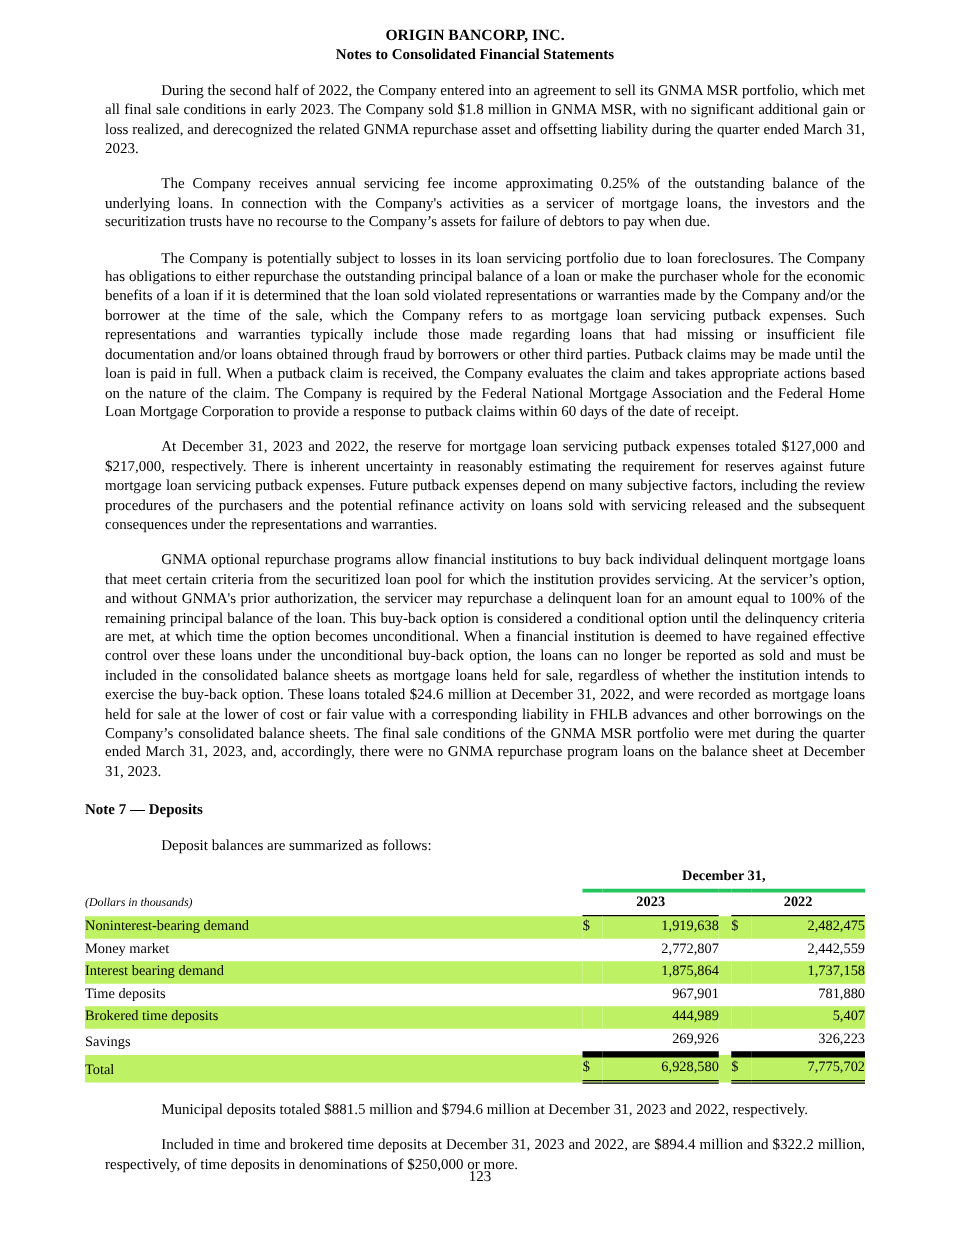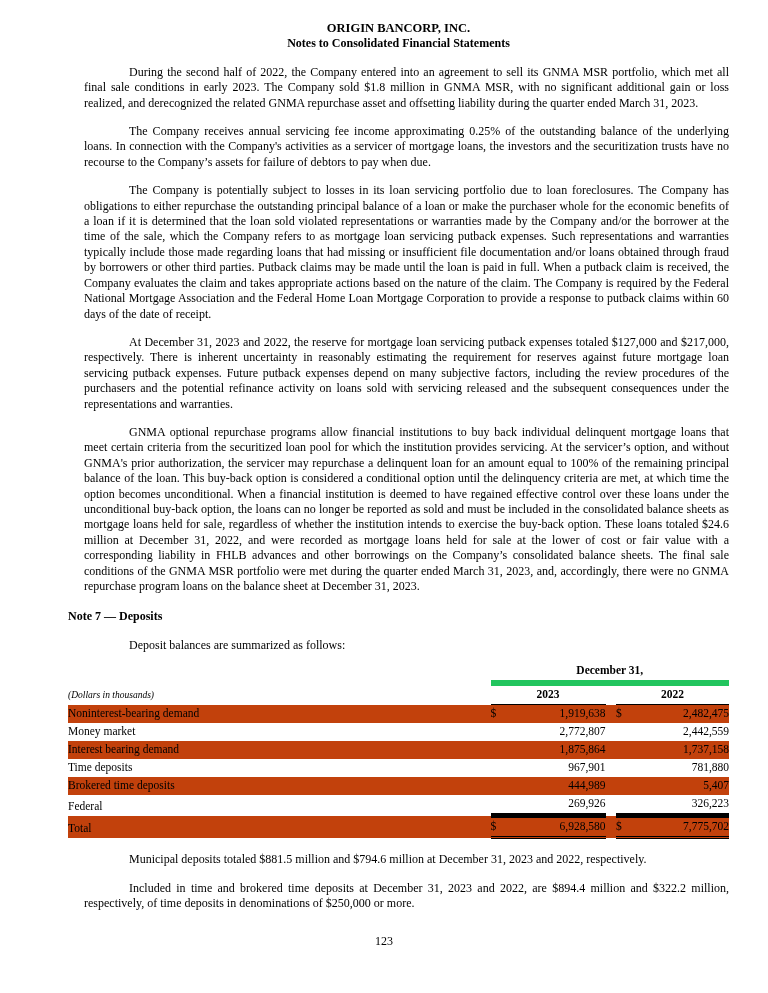--- a/index.html
+++ b/index.html
@@ -6,21 +6,21 @@
   html, body { margin: 0; padding: 0; background: #ffffff; }
   .page {
     width: 768px;
     height: 993px;
     margin: 0 auto;
     background: #ffffff;
     color: #000000;
     font-family: "Liberation Serif", "DejaVu Serif", serif;
     font-size: 12px;
     line-height: 15.4px;
-    padding: 21px 39px 0 68px;
+    padding: 21px 76px 0 68px;
     position: relative;
     overflow: hidden;
   }
   .doc-header { text-align: center; font-weight: bold; }
   .doc-header .company { font-size: 12.5px; }
   .doc-header .subtitle { font-size: 12px; }
   .para {
     margin: 13px 0 0 16px;
     text-align: justify;
     text-indent: 45px;
@@ -38,25 +38,25 @@
     line-height: 13px;
   }
   table.deposits td {
     padding: 2px 0 3px 0;
     vertical-align: bottom;
     height: 18px;
   }
   td.label-cell { text-align: left; padding-left: 2px; }
   td.dollar-cell { text-align: left; padding-left: 5px; }
   td.value-cell { text-align: right; padding-right: 6px; }
-  tr.shaded td { background: #c2410c; }
+  tr.shaded td { background: #bef264; }
   .date-cell {
     text-align: center;
     font-weight: bold;
-    border-bottom: 6px solid #22c55e;
+    border-bottom: 3px solid #22c55e;
     padding-bottom: 2px;
   }
   .year-cell {
     text-align: center;
     font-weight: bold;
     border-bottom: 1px solid #000;
   }
   .units-cell {
     font-size: 9.5px;
     text-align: left;
@@ -150,21 +150,21 @@
       </tr>
       <tr class="shaded">
         <td class="label-cell">Brokered time deposits</td>
         <td class="dollar-cell"></td>
         <td class="value-cell">444,989</td>
         <td></td>
         <td class="dollar-cell"></td>
         <td class="value-cell">5,407</td>
       </tr>
       <tr>
-        <td class="label-cell">Federal</td>
+        <td class="label-cell">Savings</td>
         <td class="dollar-cell rule-above"></td>
         <td class="value-cell rule-above">269,926</td>
         <td></td>
         <td class="dollar-cell rule-above"></td>
         <td class="value-cell rule-above">326,223</td>
       </tr>
       <tr class="shaded">
         <td class="label-cell total-label">Total</td>
         <td class="dollar-cell rule-double">$</td>
         <td class="value-cell rule-double">6,928,580</td>

